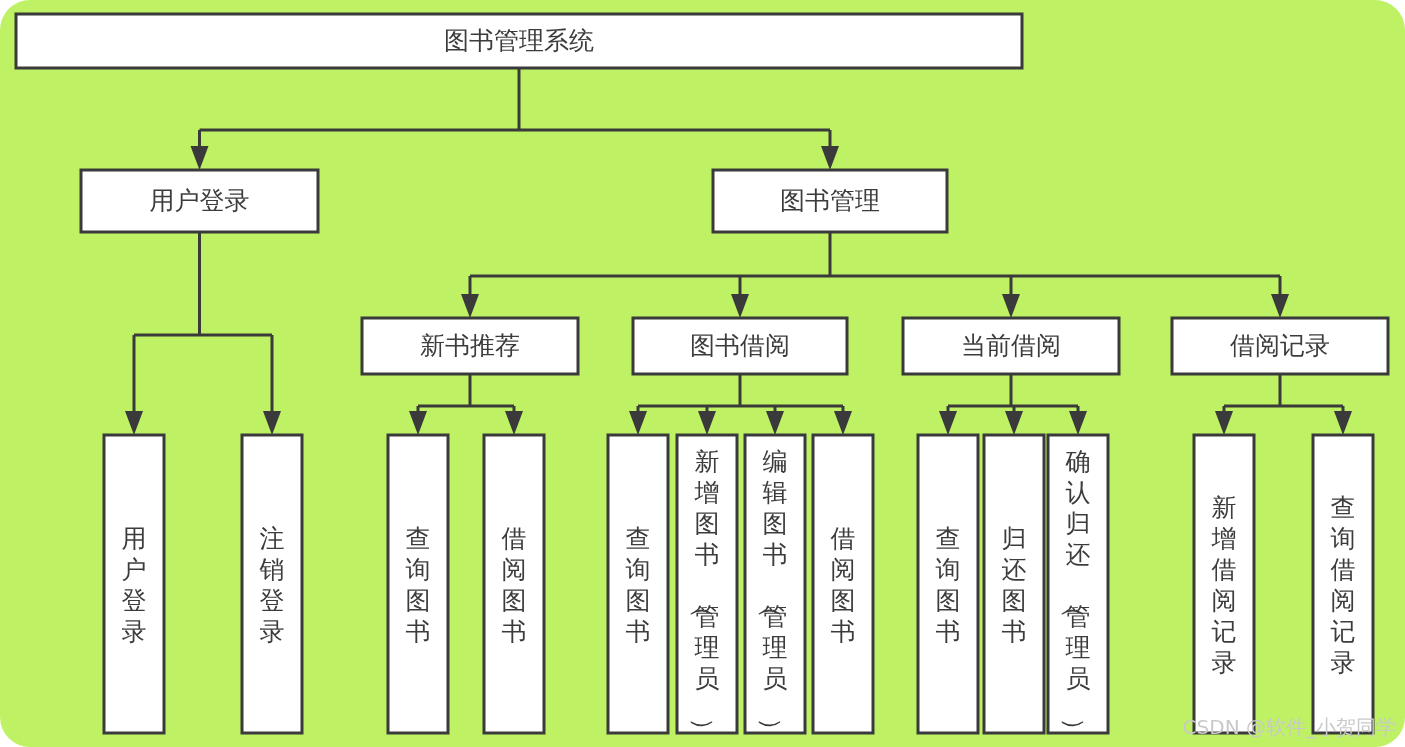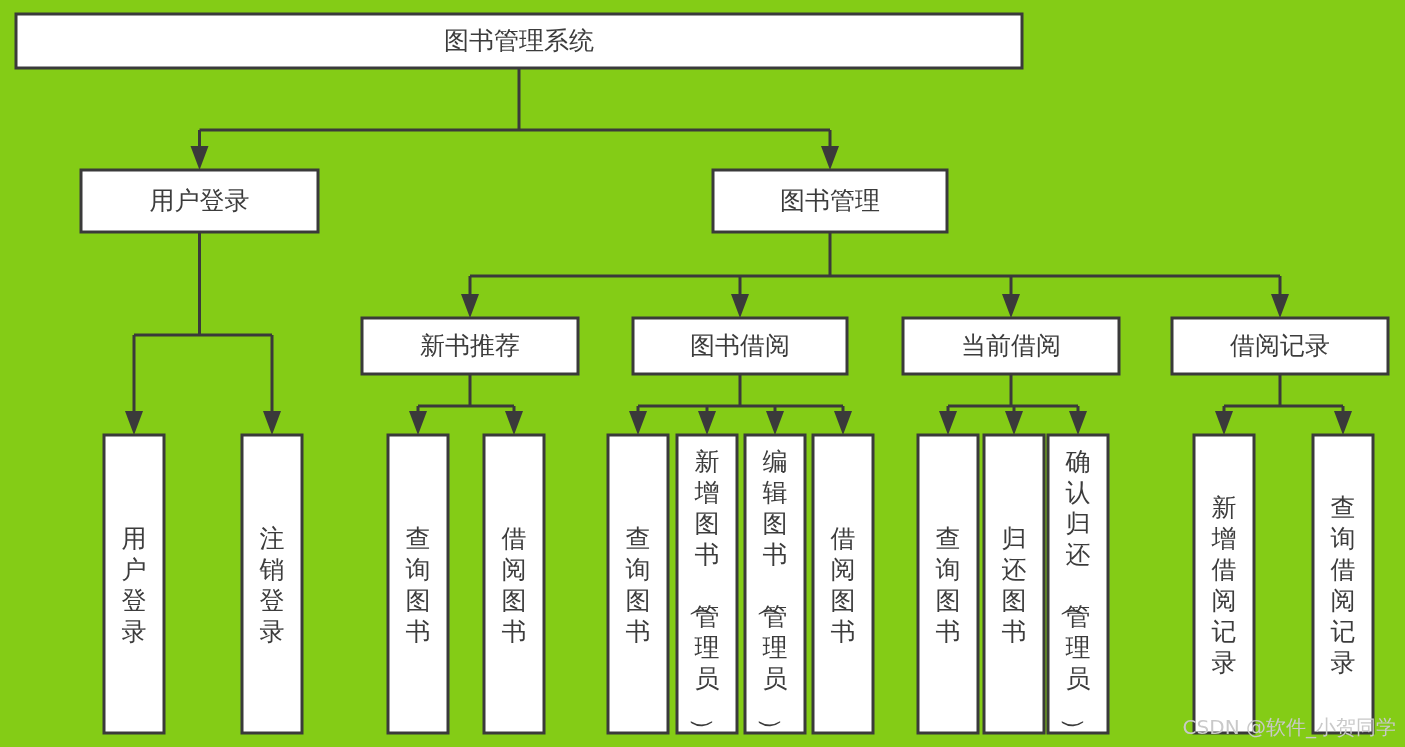--- a/index.html
+++ b/index.html
@@ -11,21 +11,22 @@
   body {
     width: 1405px;
     height: 747px;
     font-family: "DejaVu Sans", "Liberation Sans", sans-serif;
     overflow: hidden;
   }
   #diagram-root {
     position: relative;
     width: 1405px;
     height: 747px;
-    background: #84cc16;
+    background: #bef264;
+    border-radius: 30px;
   }
   svg#flowchart {
     display: block;
     width: 1405px;
     height: 747px;
   }
   .node-box {
     fill: #ffffff;
     stroke: #3a3a3a;
     stroke-width: 3;

